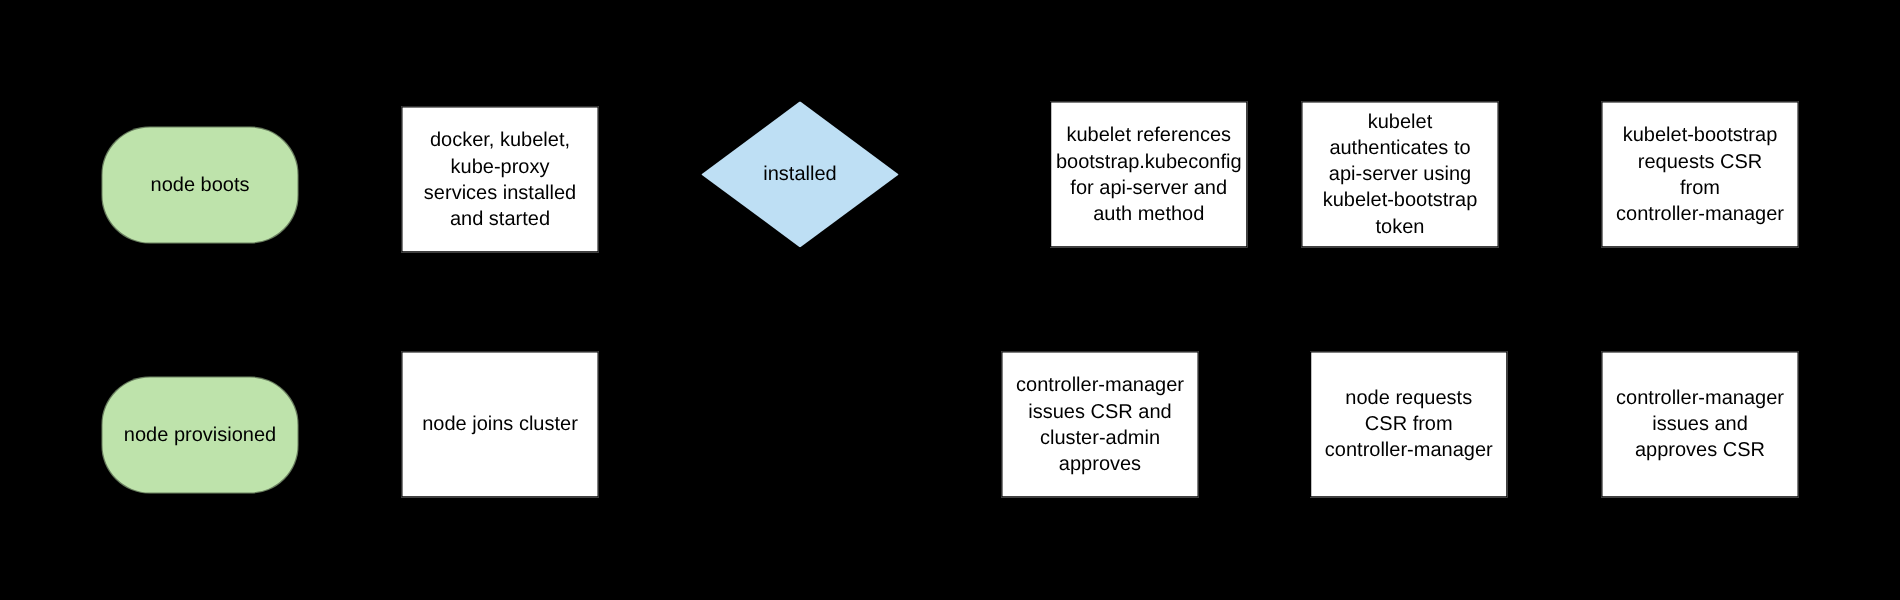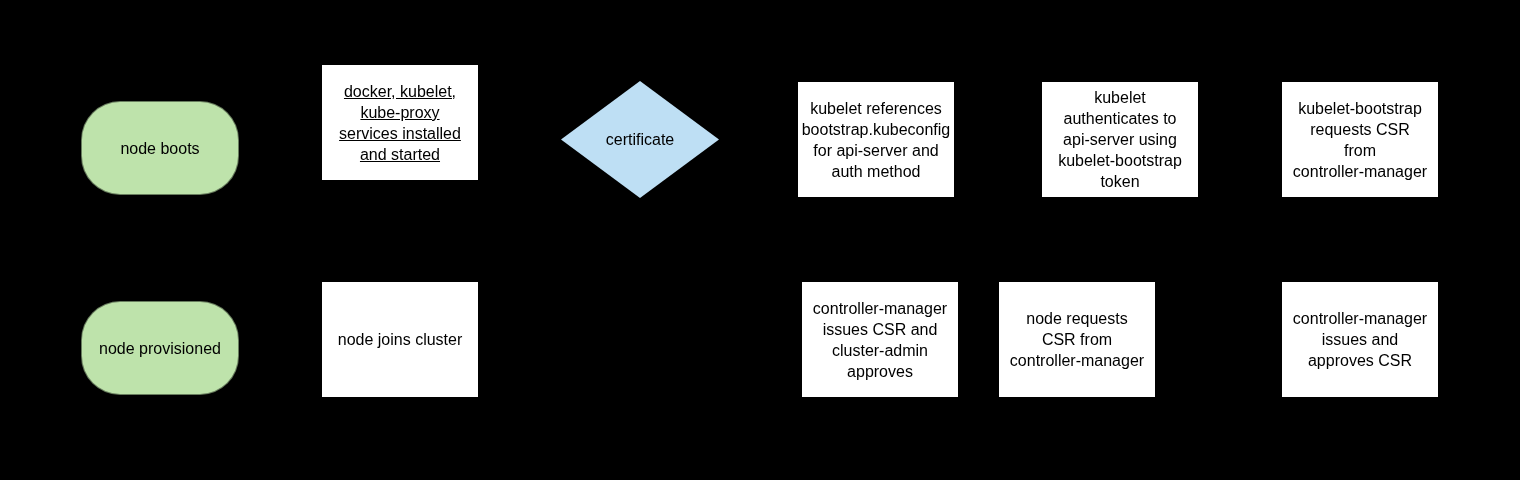--- a/index.html
+++ b/index.html
@@ -36,50 +36,50 @@
     border: 1px solid rgba(0,0,0,0.45);
     border-radius: 39px;
   }
   .diamond {
     width: 158px; height: 117px;
     background: #bedff4;
     clip-path: polygon(50% 0%, 100% 50%, 50% 100%, 0% 50%);
   }
   
   .p-r1c1 { left: 81px;  top: 101px; }
-  .p-r1c2 { left: 321px; top: 64px; text-decoration: underline; }
+  .p-r1c2 { left: 321px; top: 85px; }
   .p-r1c3 { left: 561px; top: 81px; }
-  .p-r1c4 { left: 797px; top: 81px; align-items: center; }
+  .p-r1c4 { left: 840px; top: 81px; align-items: center; }
   .p-r1c5 { left: 1041px; top: 81px; }
   .p-r1c6 { left: 1281px; top: 81px; }
   .p-r2c1 { left: 81px;  top: 301px; }
   .p-r2c2 { left: 321px; top: 281px; }
   .p-r2c3 { left: 561px; top: 281px; }
   .p-r2c4 { left: 801px; top: 281px; }
-  .p-r2c5 { left: 998px; top: 281px; justify-content: center; }
+  .p-r2c5 { left: 1048px; top: 281px; justify-content: center; }
   .p-r2c6 { left: 1281px; top: 281px; }
 </style>
 </head>
 <body>
 
 <div class="canvas">
 
   <div class="node pill p-r1c1">
     <span class="label">node boots</span>
   </div>
 
   <div class="node rect p-r1c2">
     <span class="label">docker, kubelet,
 kube-proxy
 services installed
 and started</span>
   </div>
 
   <div class="node diamond p-r1c3">
-    <span class="label">certificate</span>
+    <span class="label">installed</span>
   </div>
 
   <div class="node rect p-r1c4">
     <span class="label">kubelet references
 bootstrap.kubeconfig
 for api-server and
 auth method</span>
   </div>
 
   <div class="node rect p-r1c5">

